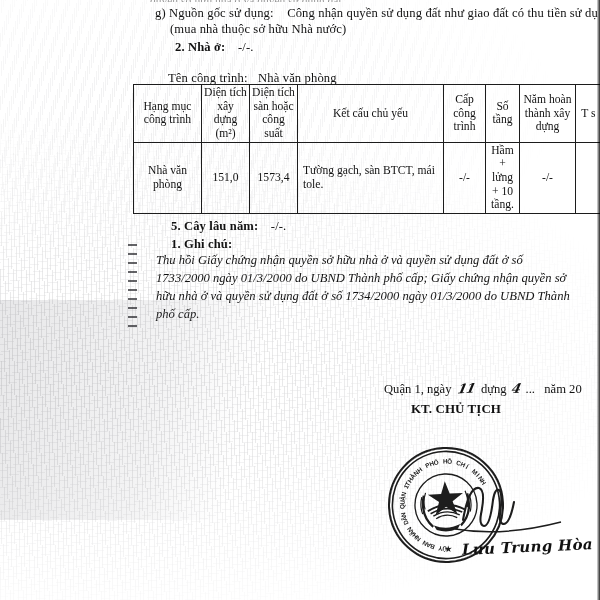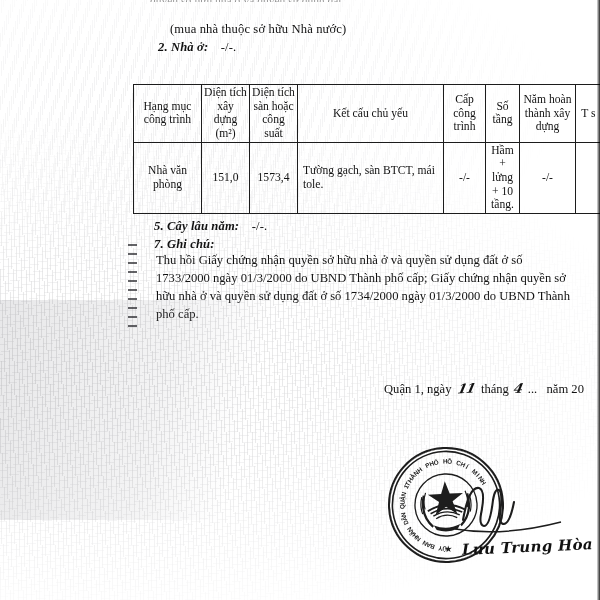--- a/index.html
+++ b/index.html
@@ -47,22 +47,22 @@
        rgba(255,255,255,0) 2px, rgba(255,255,255,0) 9px);
   }
   .top-clip{
     position:absolute;left:150px;top:-5px;width:330px;height:7px;
     overflow:hidden;opacity:.45;font-size:11.5px;white-space:nowrap;
   }
 
   
   .txt{position:absolute;white-space:nowrap;line-height:1.34;}
   .body-line{font-size:12.6px;letter-spacing:.01em;}
-  .ital{font-style:italic;font-weight:bold;}
-  .wrapblk{position:absolute;white-space:normal;font-size:12.6px;line-height:1.42;}
+  .ital{font-weight:bold;margin-left:17px;}
+  .wrapblk{position:absolute;white-space:normal;font-size:12.6px;line-height:1.42;font-style:italic;}
 
   
   .tbl{position:absolute;left:133px;top:84px;width:467px;border-collapse:collapse;
        table-layout:fixed;font-size:11.6px;}
   .tbl td,.tbl th{border:1px solid #1c1c1c;padding:1px 2px;vertical-align:middle;
        text-align:center;font-weight:normal;line-height:1.18;}
   .tbl .hd{height:46px;}
   .tbl .rw{height:56px;}
   .tbl td.l{text-align:left;padding-left:5px;}
   .clipcol{overflow:hidden;}
@@ -113,28 +113,38 @@
     transform:rotate(-2.5deg);white-space:nowrap;
   }
 </style>
 </head>
 <body>
 
 <div id="page">
 
   <div class="top-clip">quyền sở hữu nhà ở và quyền sử dụng đất</div>
 
+  <div class="txt body-line" style="left:155px;top:5px;">
+    <span>g) Nguồn gốc sử dụng:</span>
+    <span style="display:inline-block;width:7px;"></span>
+    <span>Công nhận quyền sử dụng đất như giao đất có thu tiền sử dụ</span>
+  </div>
   <div class="txt body-line" style="left:170px;top:21px;">(mua nhà thuộc sở hữu Nhà nước)</div>
 
   <div class="txt body-line" style="left:158px;top:39px;">
     <span class="ital">2. Nhà ở:</span>
     <span style="display:inline-block;width:6px;"></span>
     <span>-/-.</span>
   </div>
 
+  <div class="txt body-line" style="left:168px;top:70px;">
+    <span>Tên công trình:</span>
+    <span style="display:inline-block;width:4px;"></span>
+    <span>Nhà văn phòng</span>
+  </div>
 
   <table class="tbl">
     <colgroup>
       <col style="width:68px">
         <col style="width:48px">
         <col style="width:48px">
       <col style="width:146px">
         <col style="width:42px">
         <col style="width:34px">
       <col style="width:56px">
@@ -162,39 +172,40 @@
       <td class="clipcol"></td>
     </tr>
   </tbody>
     </table>
 
   <div class="txt body-line" style="left:154px;top:218px;">
     <span class="ital">5. Cây lâu năm:</span>
     <span style="display:inline-block;width:6px;"></span>
     <span>-/-.</span>
   </div>
-  <div class="txt body-line ital" style="left:154px;top:236px;">7. Ghi chú:</div>
+  <div class="txt body-line ital" style="left:154px;top:236px;">1. Ghi chú:</div>
 
   <div class="wrapblk" style="left:156px;top:252px;width:418px;">Thu hồi Giấy chứng nhận quyền sở hữu nhà ở và quyền sử dụng đất ở số 1733/2000 ngày 01/3/2000 do UBND Thành phố cấp; Giấy chứng nhận quyền sở hữu nhà ở và quyền sử dụng đất ở số 1734/2000 ngày 01/3/2000 do UBND Thành phố cấp.</div>
 
   <div class="fold-shadow"></div>
   <div class="scan-noise"></div>
   <div class="scan-noise b"></div>
   <div class="edge-left-marks"></div>
 
   <div class="sig-blk">
     <div class="sig-line" style="padding-left:32px;">
       <span>Quận 1, ngày</span>
       <span class="hand" style="margin:0 3px;">11</span>
-      <span>tháng</span>
+      <span>dựng</span>
       <span class="hand" style="margin:0 2px;">4</span>
       <span>...</span>
       <span style="display:inline-block;width:3px;"></span>
       <span>năm 20</span>
     </div>
+    <div class="sig-line sig-bold center" style="width:208px;margin-top:4px;">KT. CHỦ TỊCH</div>
   </div>
 
   <div class="stamp">
     <div class="ring-txt" id="stamp-ring">
         <span style="transform: rotate(-175deg) translate(0px, -44px) translate(-50%, -50%);">Ủ</span>
         <span style="transform: rotate(-169.619deg) translate(0px, -44px) translate(-50%, -50%);">Y</span>
         <span style="transform: rotate(-164.238deg) translate(0px, -44px) translate(-50%, -50%);"> </span>
         <span style="transform: rotate(-158.857deg) translate(0px, -44px) translate(-50%, -50%);">B</span>
         <span style="transform: rotate(-153.476deg) translate(0px, -44px) translate(-50%, -50%);">A</span>
         <span style="transform: rotate(-148.095deg) translate(0px, -44px) translate(-50%, -50%);">N</span>

